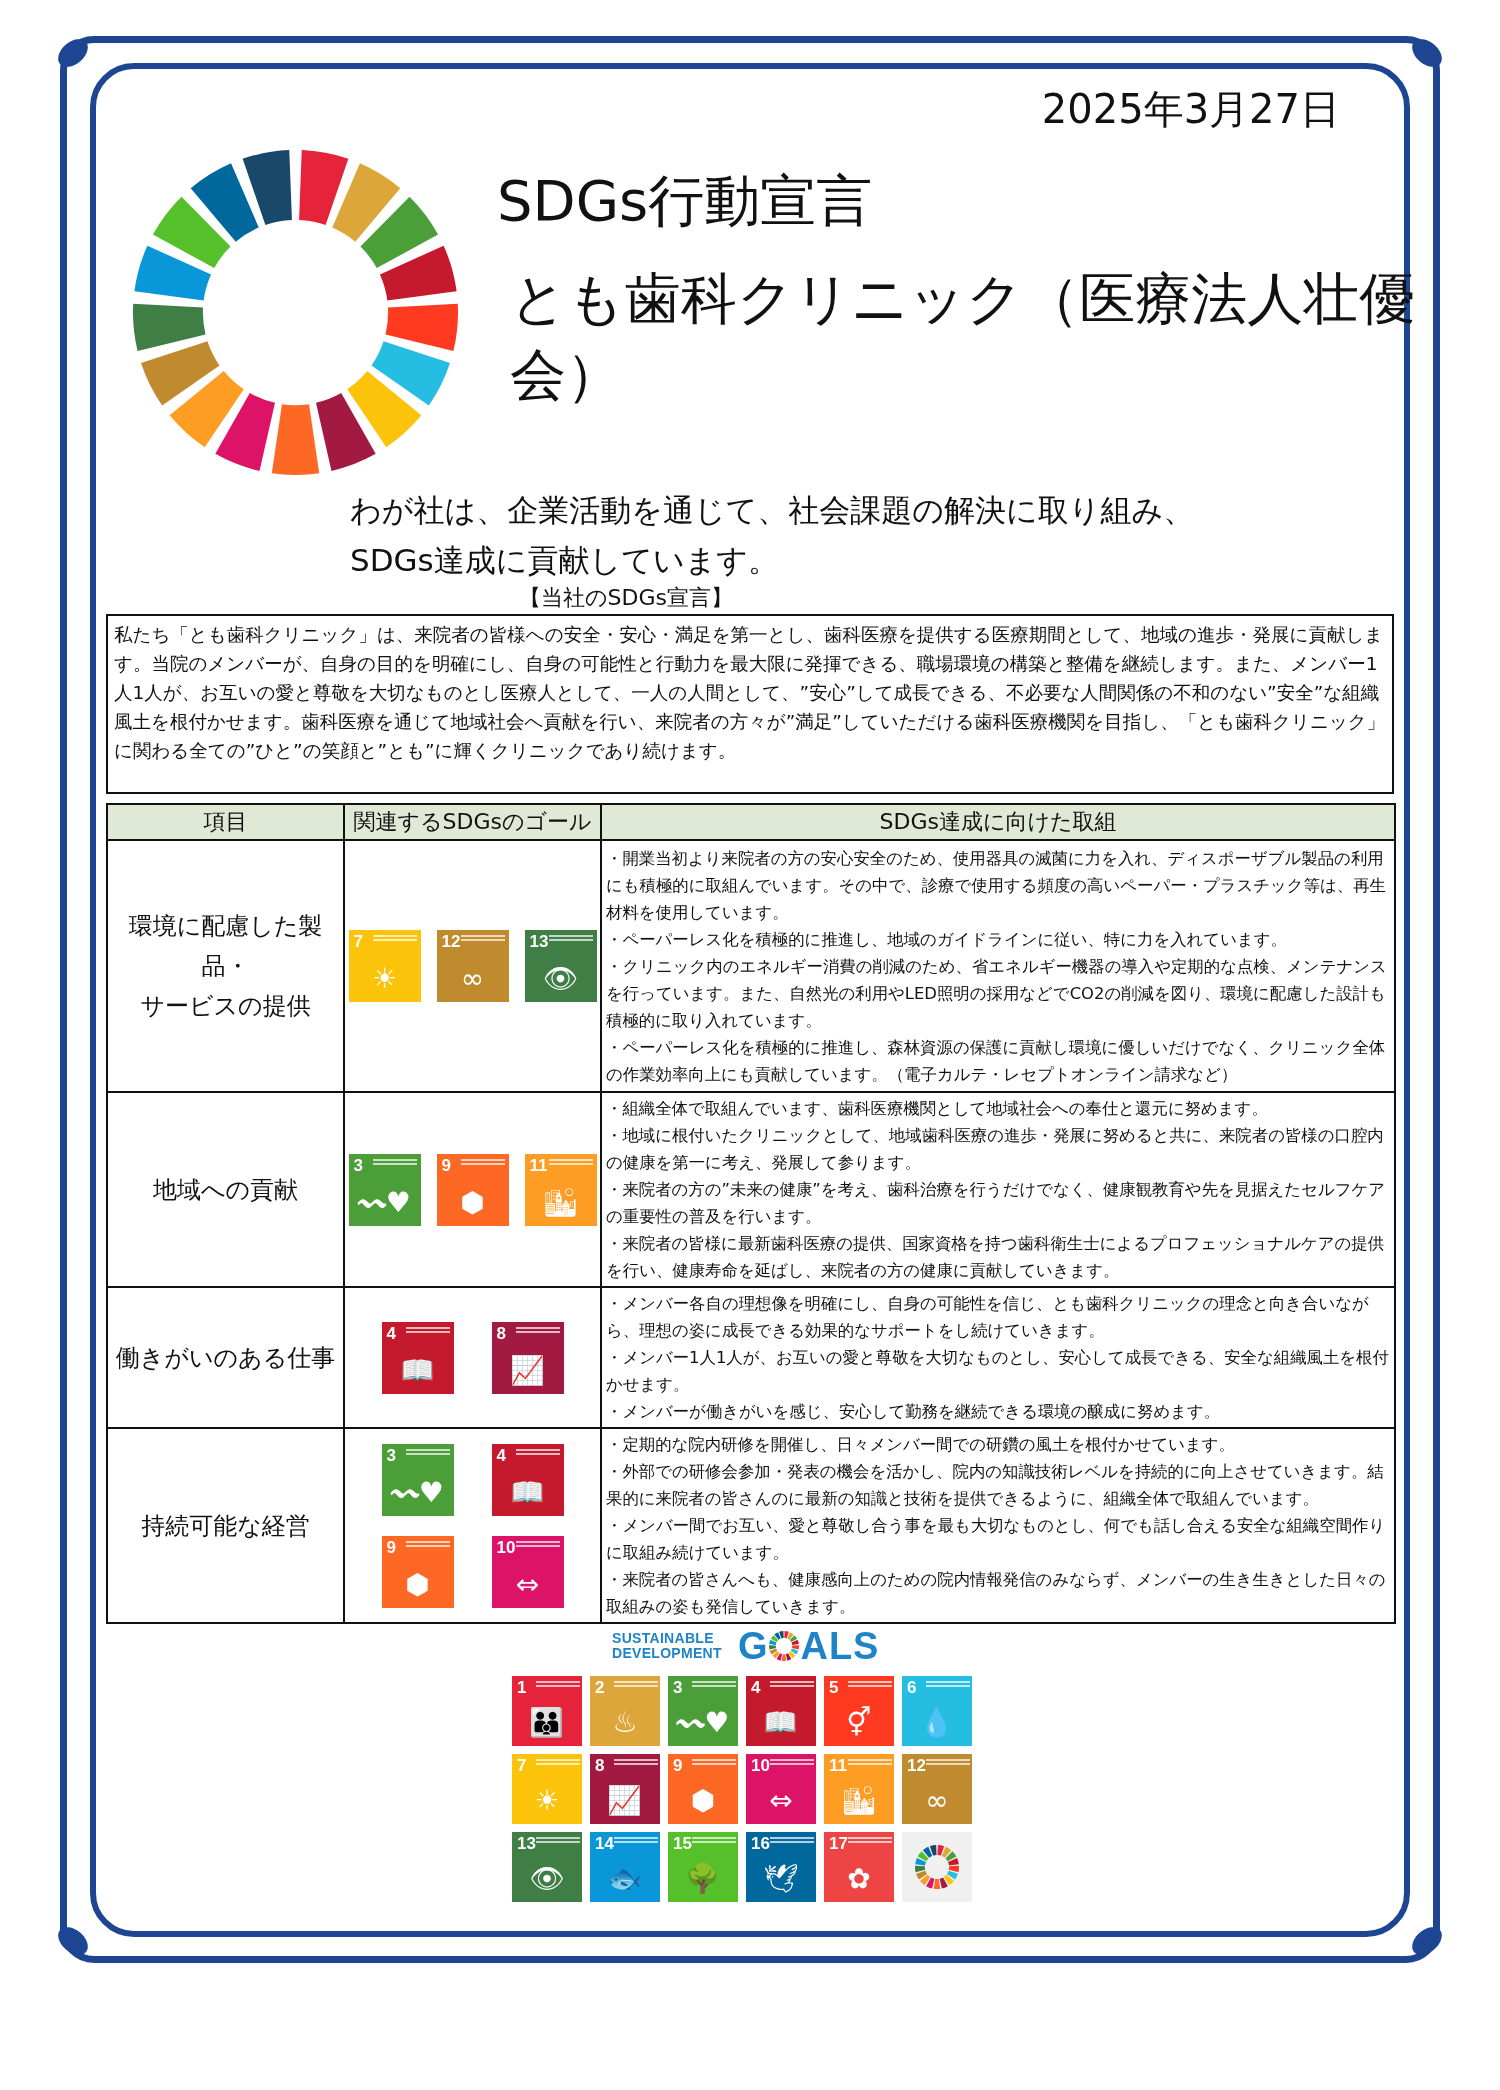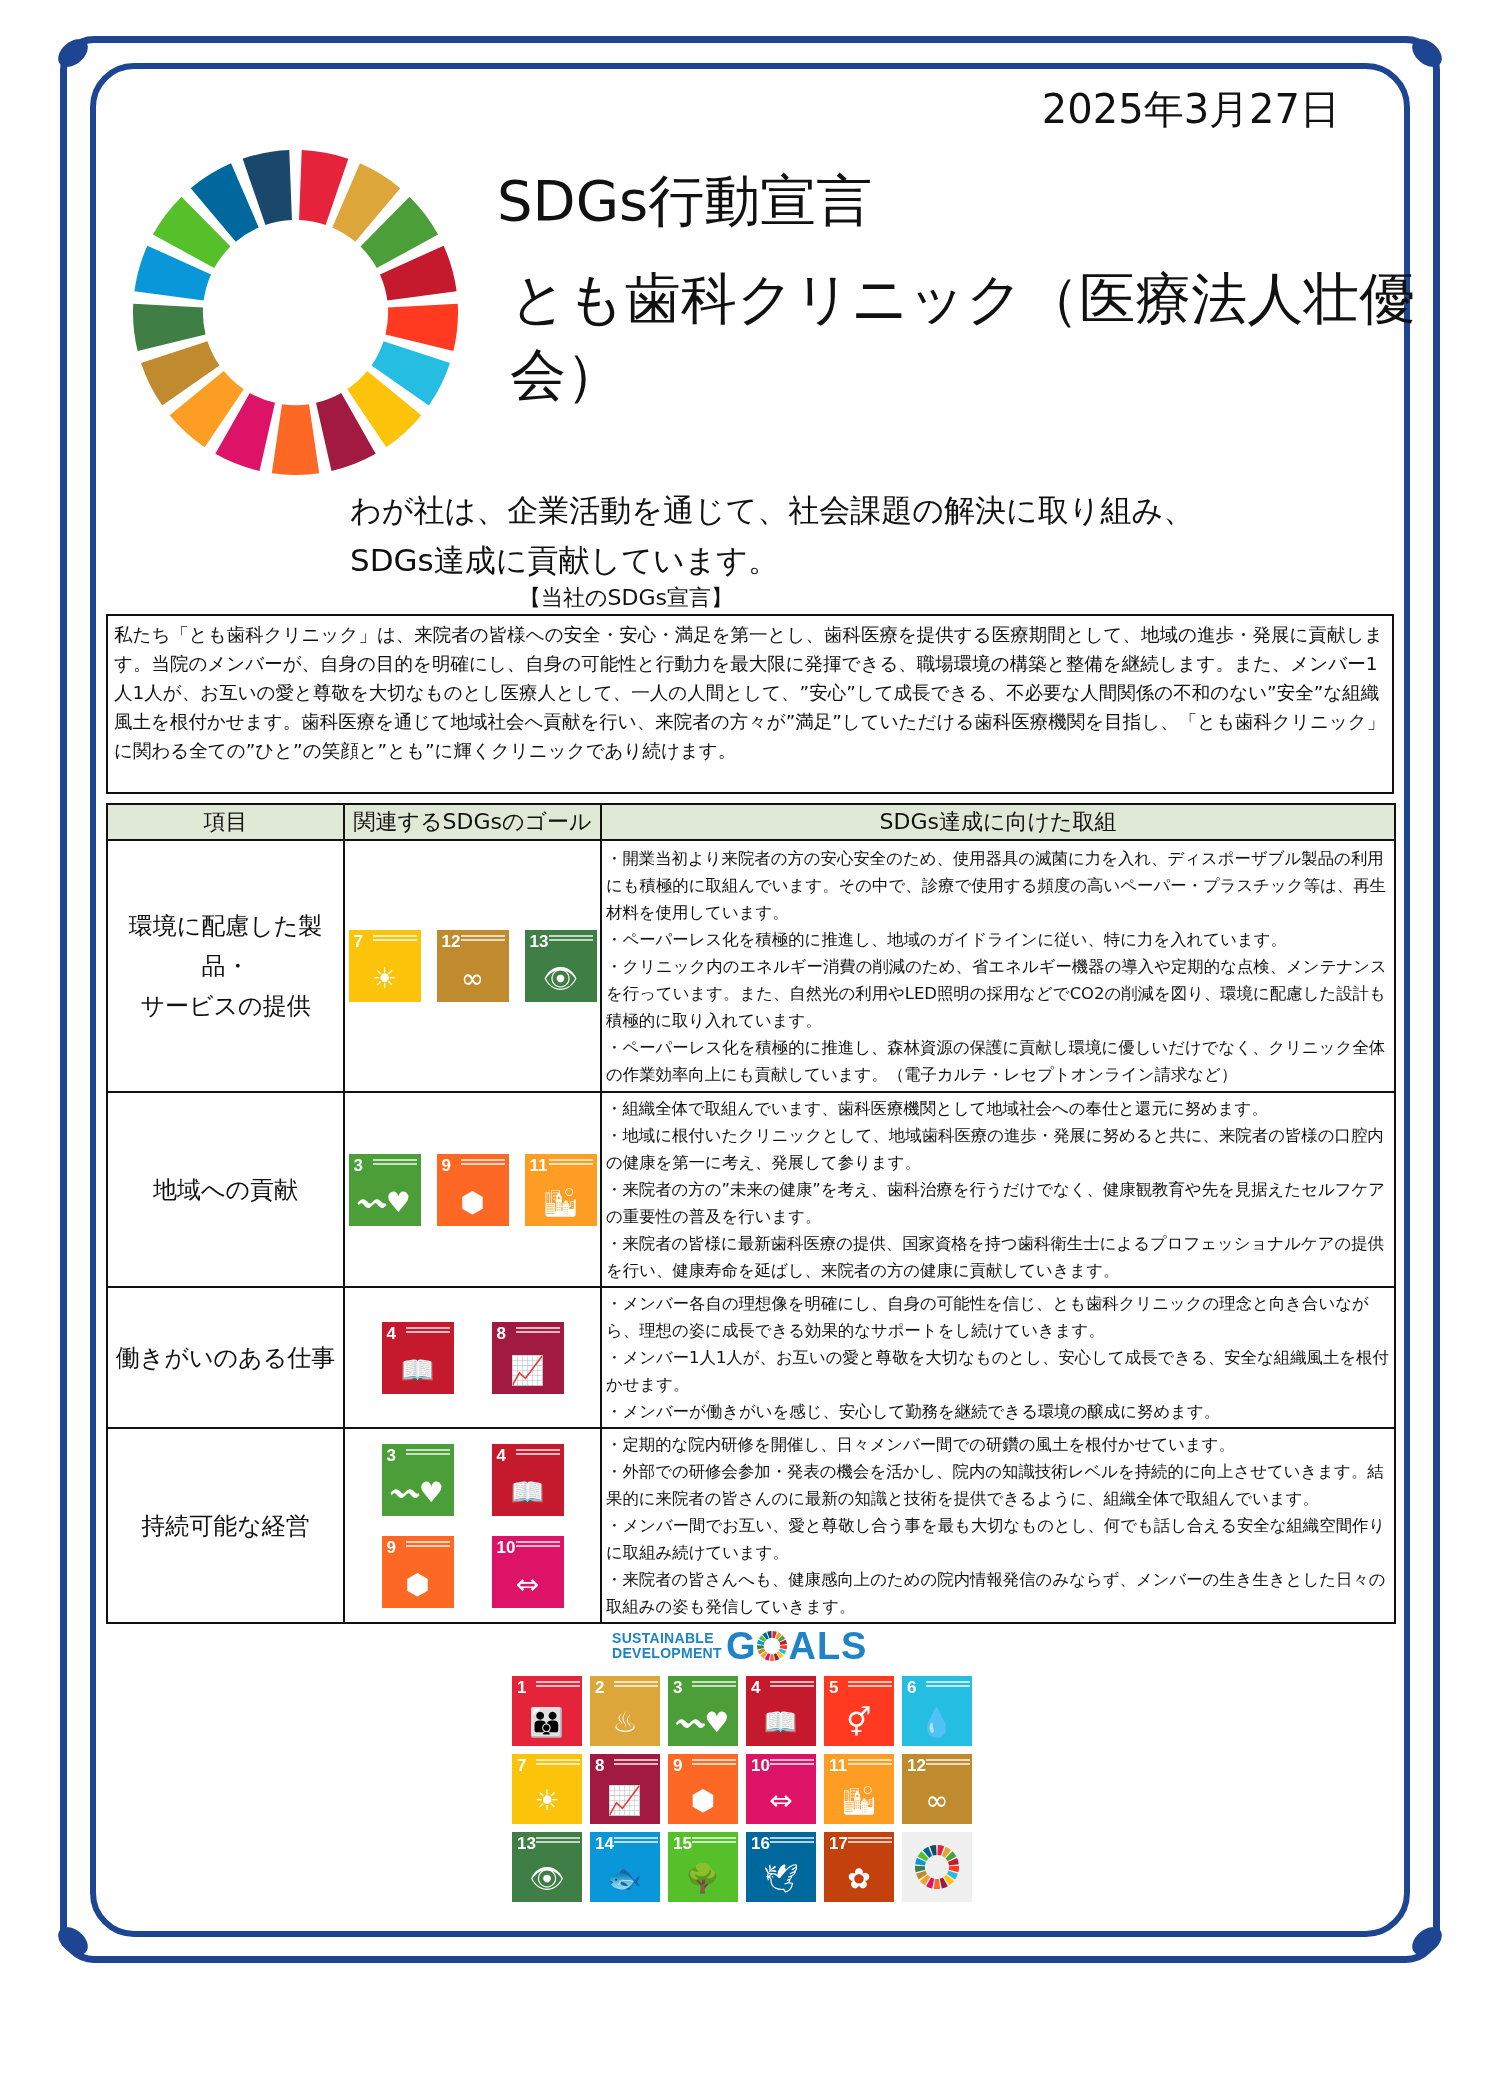--- a/index.html
+++ b/index.html
@@ -30,21 +30,21 @@
   td.item { text-align:center; font-size:24px; line-height:40px;font-family:Liberation Serif, serif; }
   td.icons { text-align:center; }
   td.actions { font-size:16.4px; line-height:27px; padding:2px 4px; vertical-align:top; }
   .icon-row { display:flex; justify-content:center; gap:16px; }
   .icon-grid { display:grid; grid-template-columns:72px 72px; gap:20px 38px; justify-content:center; }
   .sdg { width:72px; height:72px; position:relative; color:#fff; box-sizing:border-box; }
   .sdg .num { position:absolute; left:5px; top:2px; font-weight:bold; font-size:17px; font-family:"Liberation Sans", sans-serif; }
   .sdg .lbl { position:absolute; left:24px; top:5px; width:44px; height:2px; border-top:2px solid rgba(255,255,255,.7); border-bottom:2px solid rgba(255,255,255,.7); }
   .sdg .glyph { position:absolute; left:0; right:0; bottom:6px; text-align:center; font-size:28px; line-height:34px; }
   
-  .sdg-logo { position:absolute; left:612px; top:1625px; height:42px; display:flex; align-items:center; gap:4px; }
+  .sdg-logo { position:absolute; left:612px; top:1625px; height:42px; display:flex; align-items:center; gap:16px; }
   .sdg-logo .sd { color:#1f84c7; font-weight:bold; font-size:14px; line-height:15px; font-family:"Liberation Sans", sans-serif; letter-spacing:0.3px; }
   .sdg-logo .goals { color:#1f84c7; font-weight:bold; font-size:38px; font-family:"Liberation Sans", sans-serif; letter-spacing:1px; display:flex; align-items:center; }
   .mini-wheel { display:inline-block; width:30px; height:30px; margin:0 1px; }
   .bottom-grid { position:absolute; left:512px; top:1676px; display:grid;
                  grid-template-columns:repeat(6, 70px); grid-auto-rows:70px; gap:8px 8px; }
   .bottom-grid .sdg { width:70px; height:70px; }
   .bottom-grid .sdg.logo-tile { background:#f0f0f0; display:flex; align-items:center; justify-content:center; }
 </style>
 </head>
 <body>
@@ -328,21 +328,21 @@
     <div class="sdg" style="background: rgb(86, 192, 43);">
       <span class="num">15</span>
       <span class="lbl"></span>
       <span class="glyph">🌳</span>
     </div>
     <div class="sdg" style="background: rgb(0, 104, 157);">
       <span class="num">16</span>
       <span class="lbl"></span>
       <span class="glyph">🕊</span>
     </div>
-    <div class="sdg" style="background: #c2410c;">
+    <div class="sdg" style="background: #ef4444;">
       <span class="num">17</span>
       <span class="lbl"></span>
       <span class="glyph">✿</span>
     </div>
     <div class="sdg logo-tile">
       <svg viewBox="-100 -100 200 200" width="44" height="44">
         <path d="M3.8387809087520055,-99.92629164106212 A100 100 0 0 1 32.51798349614179,-94.56521955425605 L17.884890922877982,-52.01087075484083 A55 55 0 0 0 2.111329499813603,-54.95946040258416 Z" fill="#e5243b"></path>
         <path d="M39.6770966804995,-91.79176433104604 A100 100 0 0 1 64.48301404151478,-76.43259056267692 L35.46565772283313,-42.0379248094723 A55 55 0 0 0 21.822403174274726,-50.48547038207532 Z" fill="#dda63a"></path>
         <path d="M70.15680068716308,-71.26025061239733 A100 100 0 0 1 87.73925622786555,-47.97731668800328 L48.25659092532605,-26.3875241784018 A55 55 0 0 0 38.586240377939696,-39.19313783681853 Z" fill="#4c9f38"></path>
         <path d="M91.1614400087725,-41.104645181864456 A100 100 0 0 1 99.1458256806408,-13.042440343125545 L54.53020412435244,-7.173342188719049 A55 55 0 0 0 50.13879200482487,-22.607554850025448 Z" fill="#c5192d"></path>

